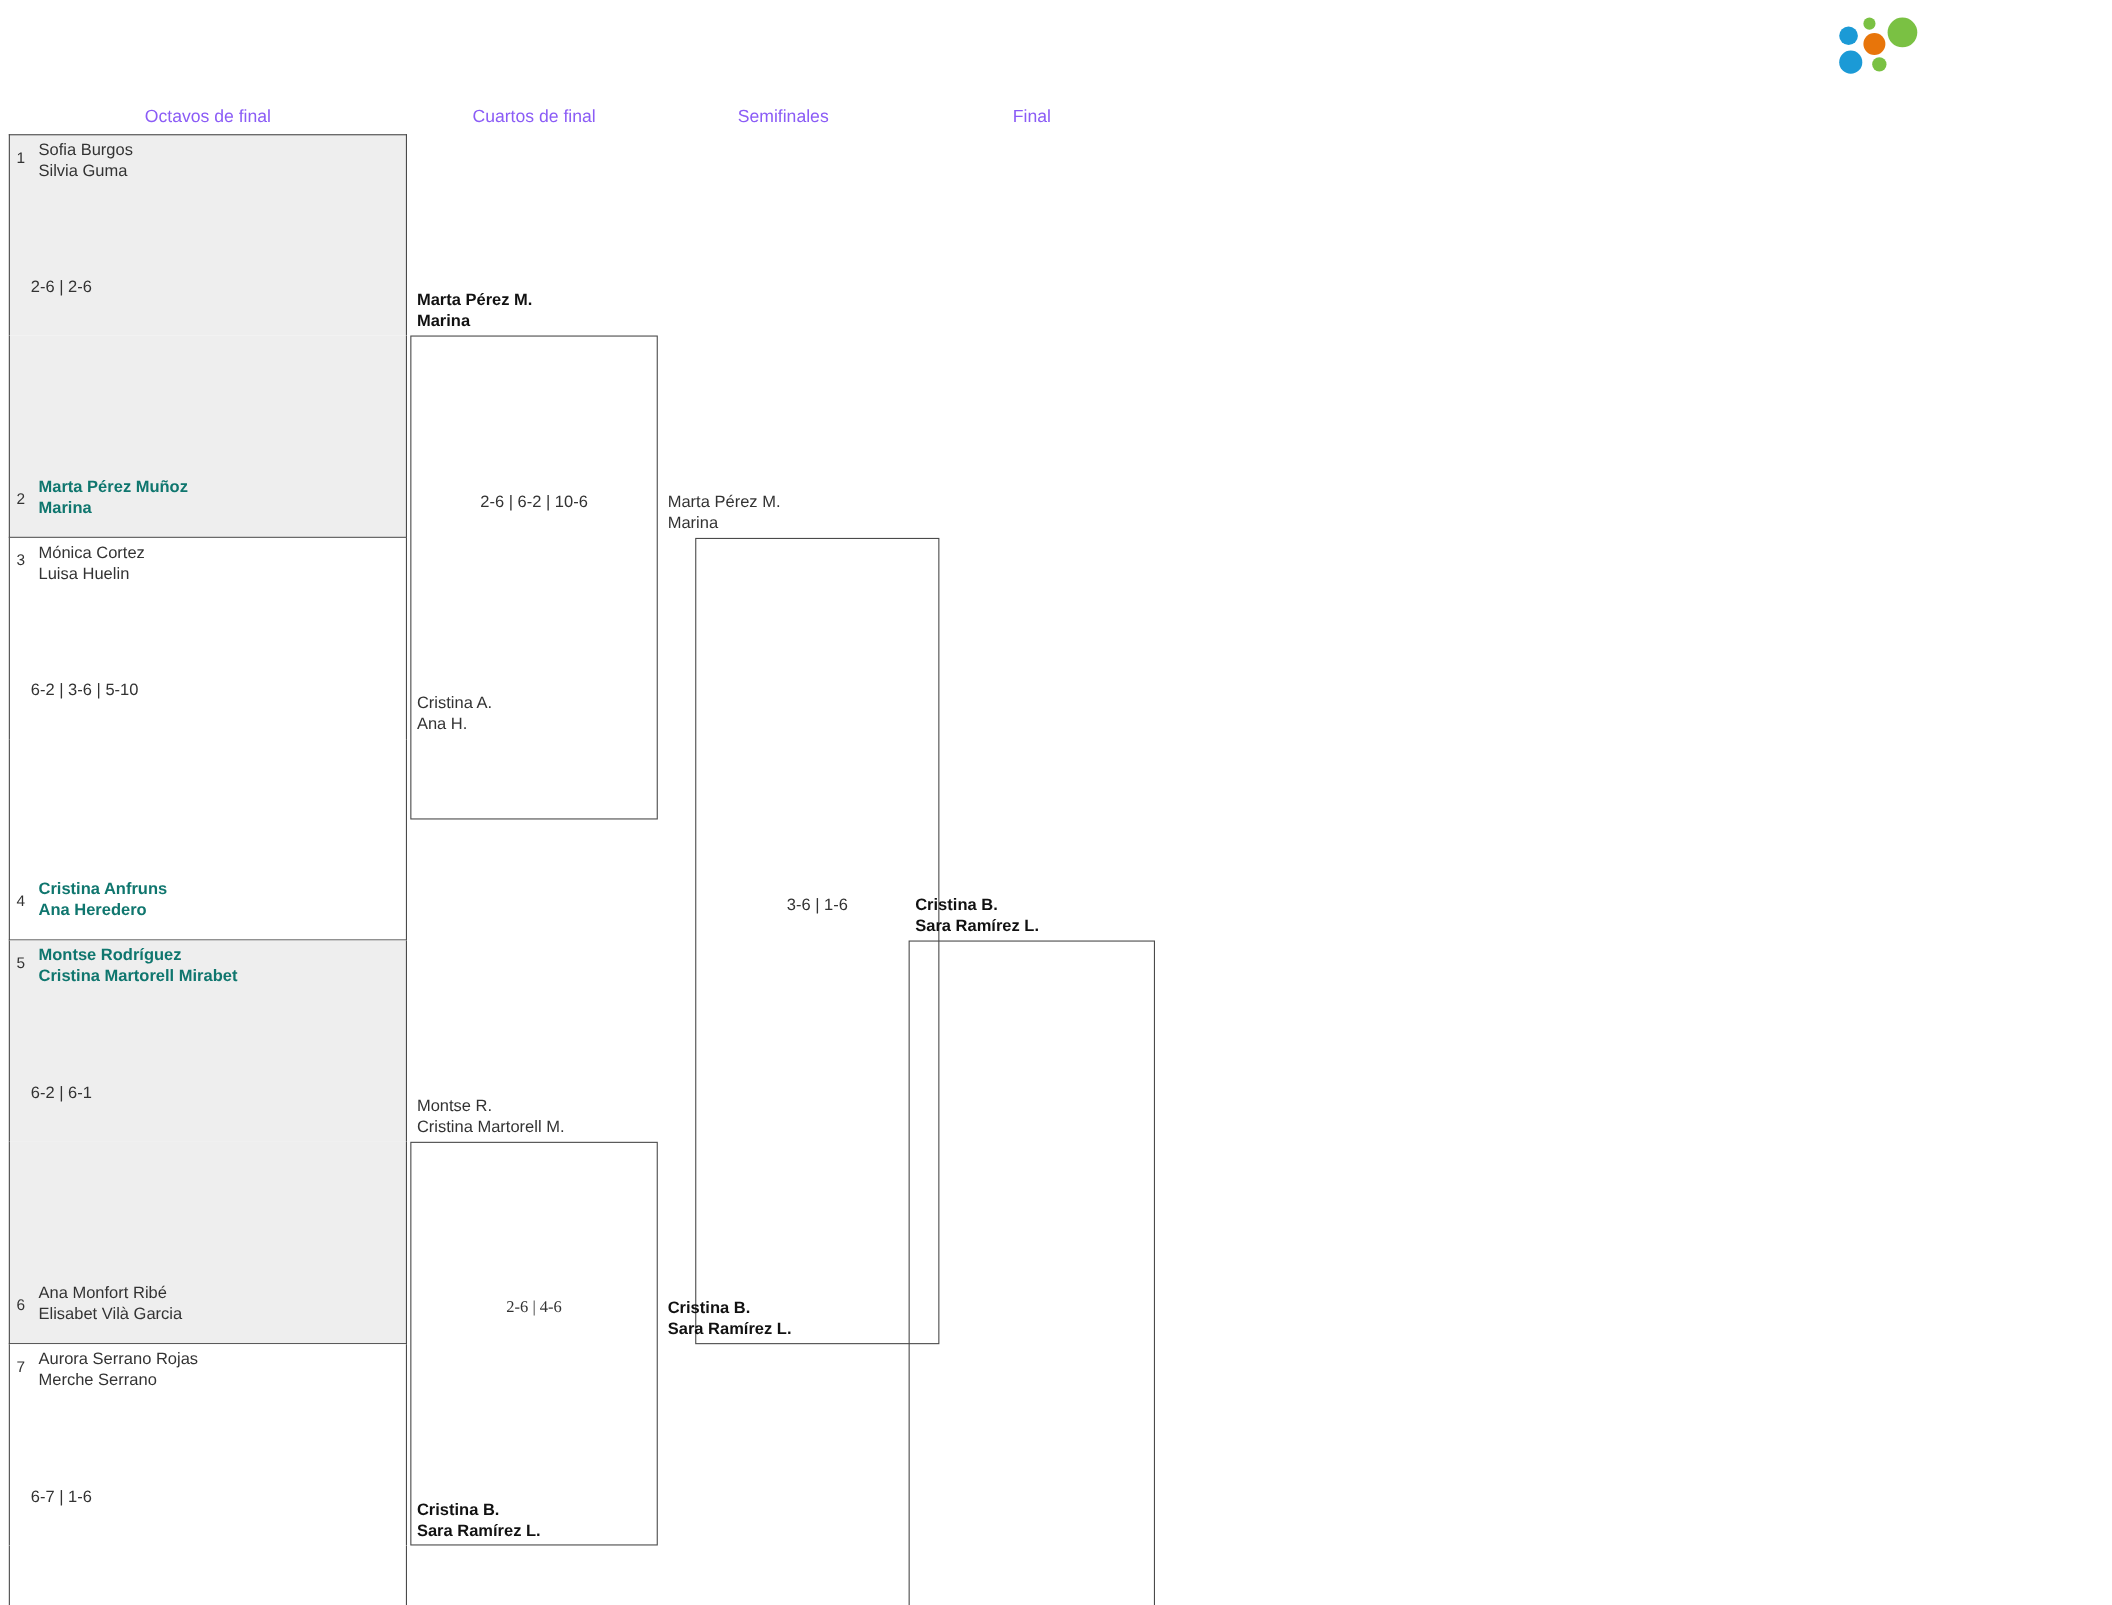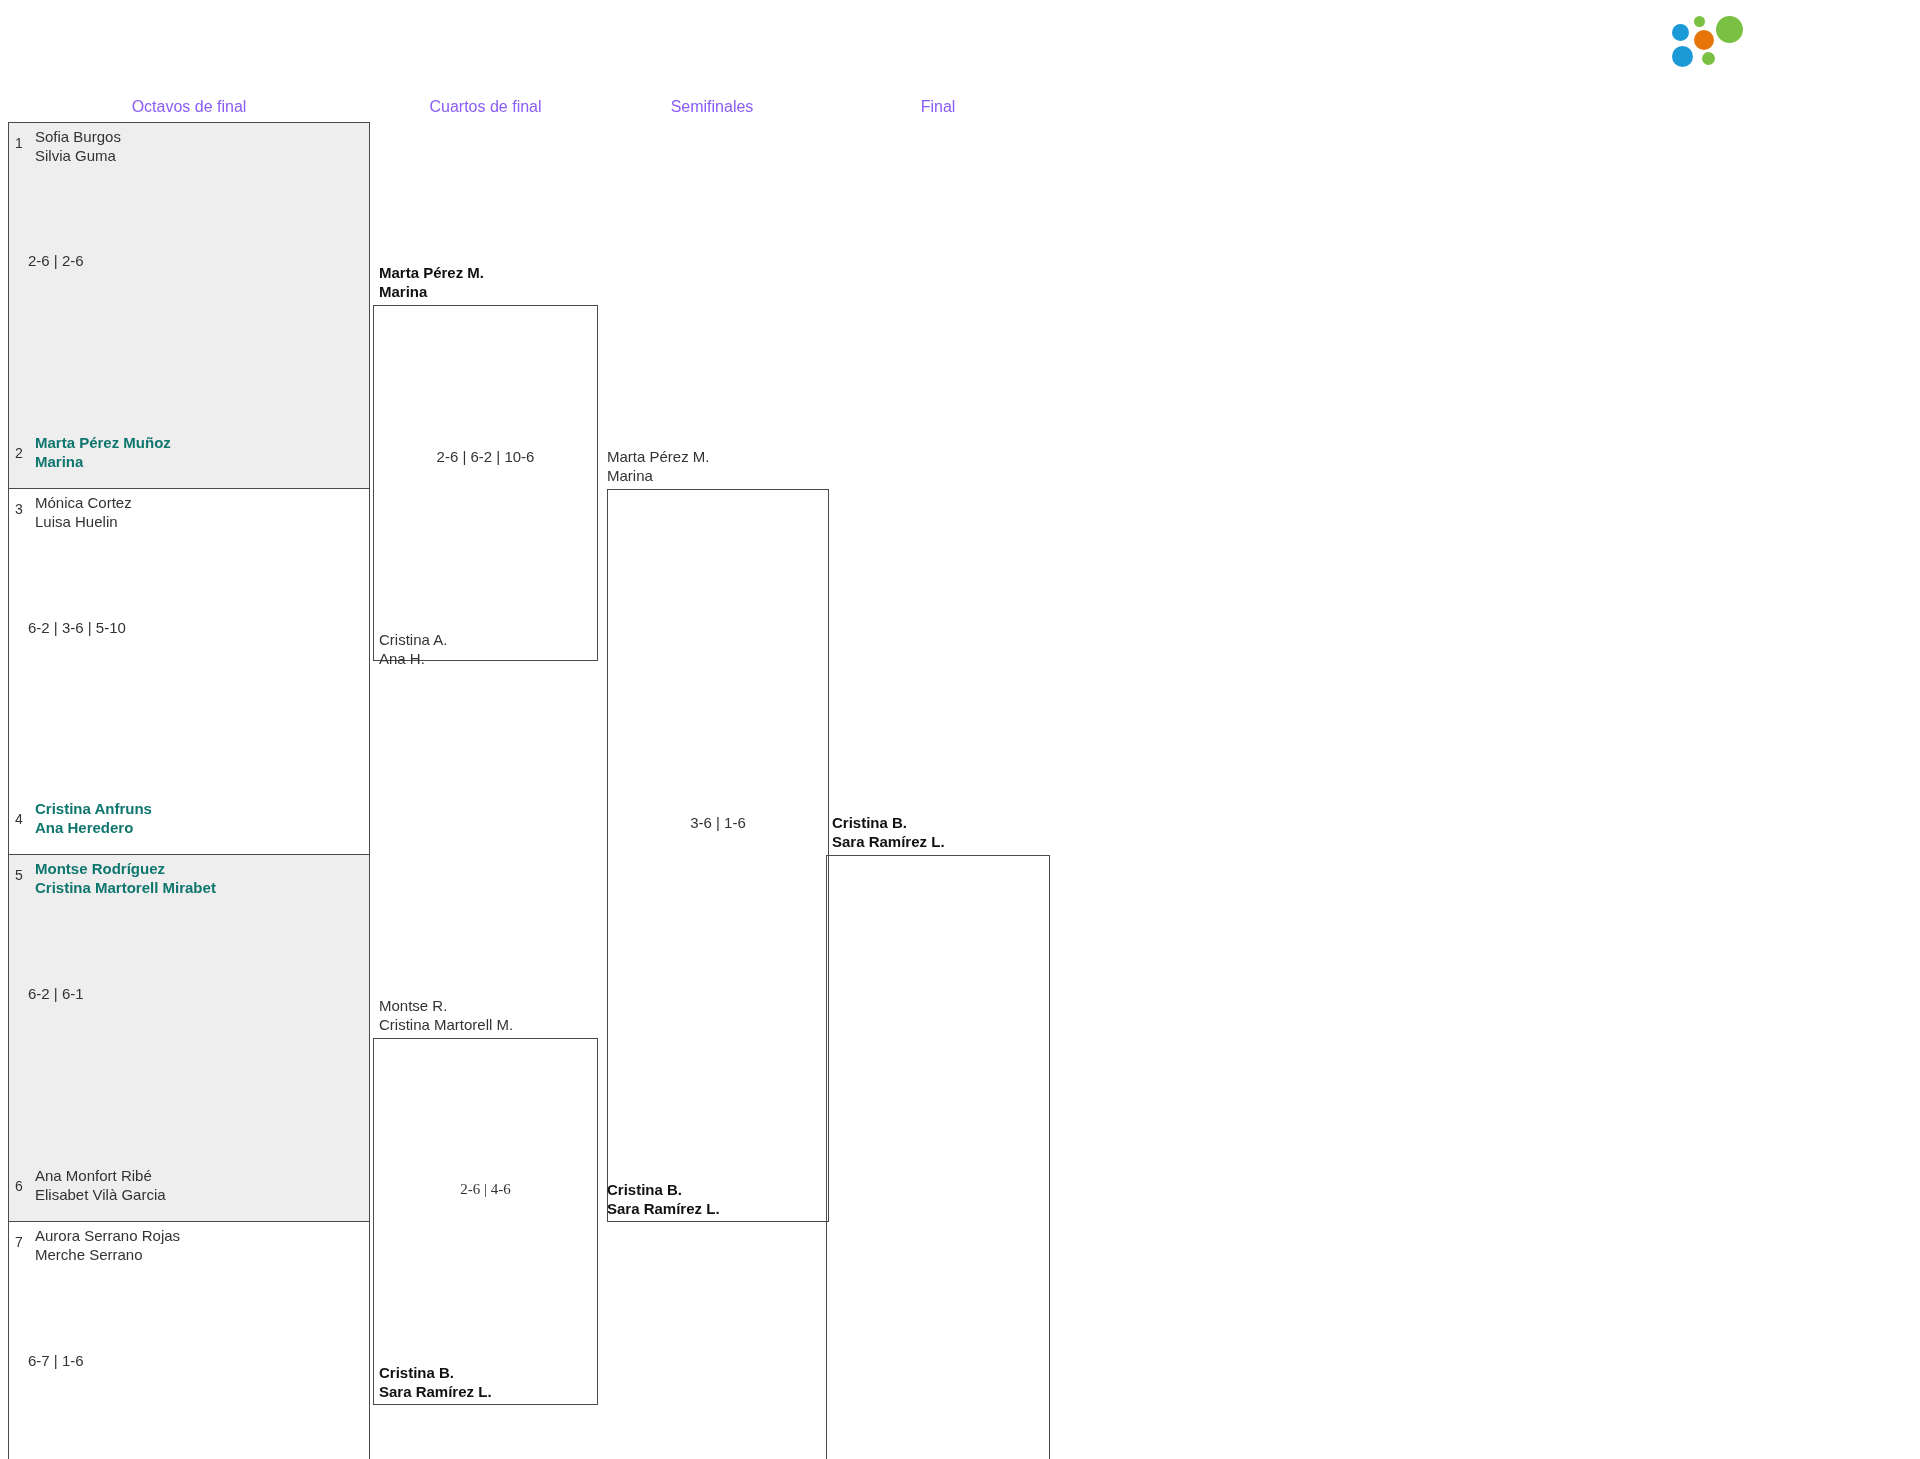--- a/index.html
+++ b/index.html
@@ -145,21 +145,21 @@
       <div class="seed-names" style="top: 4px;">
         <div>Aurora Serrano Rojas</div>
         <div>Merche Serrano</div>
       </div>
     </div>
     <div class="slot plain botline" style="top: 1404.75px; height: 183.25px;"></div>
     <div class="r1-score" style="left: 28px; width: 342px; top: 252.25px;">2-6 | 2-6</div>
     <div class="r1-score" style="left: 28px; width: 342px; top: 618.75px;">6-2 | 3-6 | 5-10</div>
     <div class="r1-score" style="left: 28px; width: 342px; top: 985.25px;">6-2 | 6-1</div>
     <div class="r1-score" style="left: 28px; width: 342px; top: 1351.75px;">6-7 | 1-6</div>
-    <div class="conn" style="left: 373px; top: 305.25px; width: 225px; height: 356px;">
+    <div class="conn" style="left: 373px; top: 305.25px; width: 225px; height: 440px;">
       <div class="conn-score" style="top: 141.25px;">2-6 | 6-2 | 10-6</div>
     </div>
     <div class="mname win" style="left: 379px; top: 263.25px;">
       <div>Marta Pérez M.</div>
       <div>Marina</div>
     </div>
     <div class="mname" style="left: 379px; top: 629.75px;">
       <div>Cristina A.</div>
       <div>Ana H.</div>
     </div>
@@ -167,21 +167,21 @@
       <div class="conn-score" style="top: 141.25px; font-family: Liberation Serif, serif;">2-6 | 4-6</div>
     </div>
     <div class="mname" style="left: 379px; top: 996.25px;">
       <div>Montse R.</div>
       <div>Cristina Martorell M.</div>
     </div>
     <div class="mname win" style="left: 379px; top: 1362.75px;">
       <div>Cristina B.</div>
       <div>Sara Ramírez L.</div>
     </div>
-    <div class="conn" style="left: 607px; top: 488.5px; width: 222px; height: 733px;">
+    <div class="conn" style="left: 632px; top: 488.5px; width: 222px; height: 733px;">
       <div class="conn-score" style="top: 324.5px;">3-6 | 1-6</div>
     </div>
     <div class="mname" style="left: 607px; top: 446.5px;">
       <div>Marta Pérez M.</div>
       <div>Marina</div>
     </div>
     <div class="mname win" style="left: 607px; top: 1179.5px;">
       <div>Cristina B.</div>
       <div>Sara Ramírez L.</div>
     </div>

